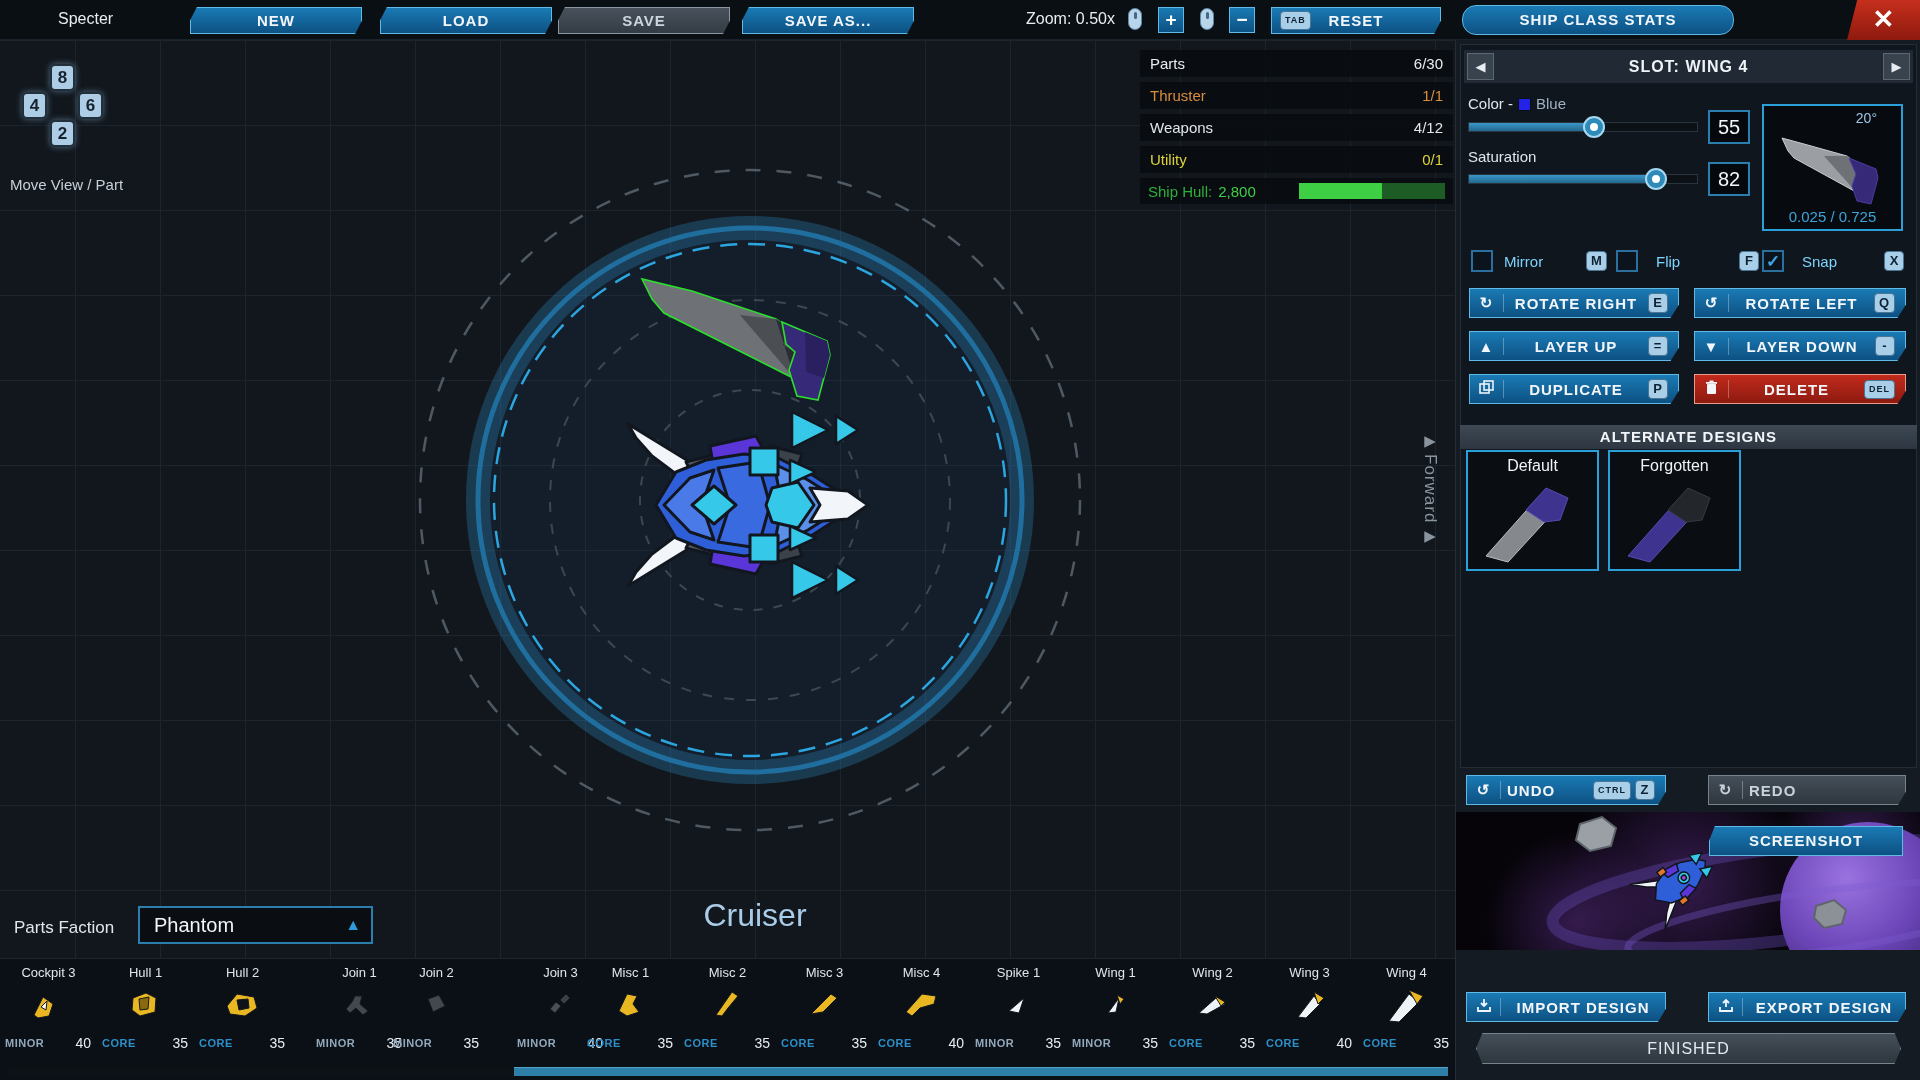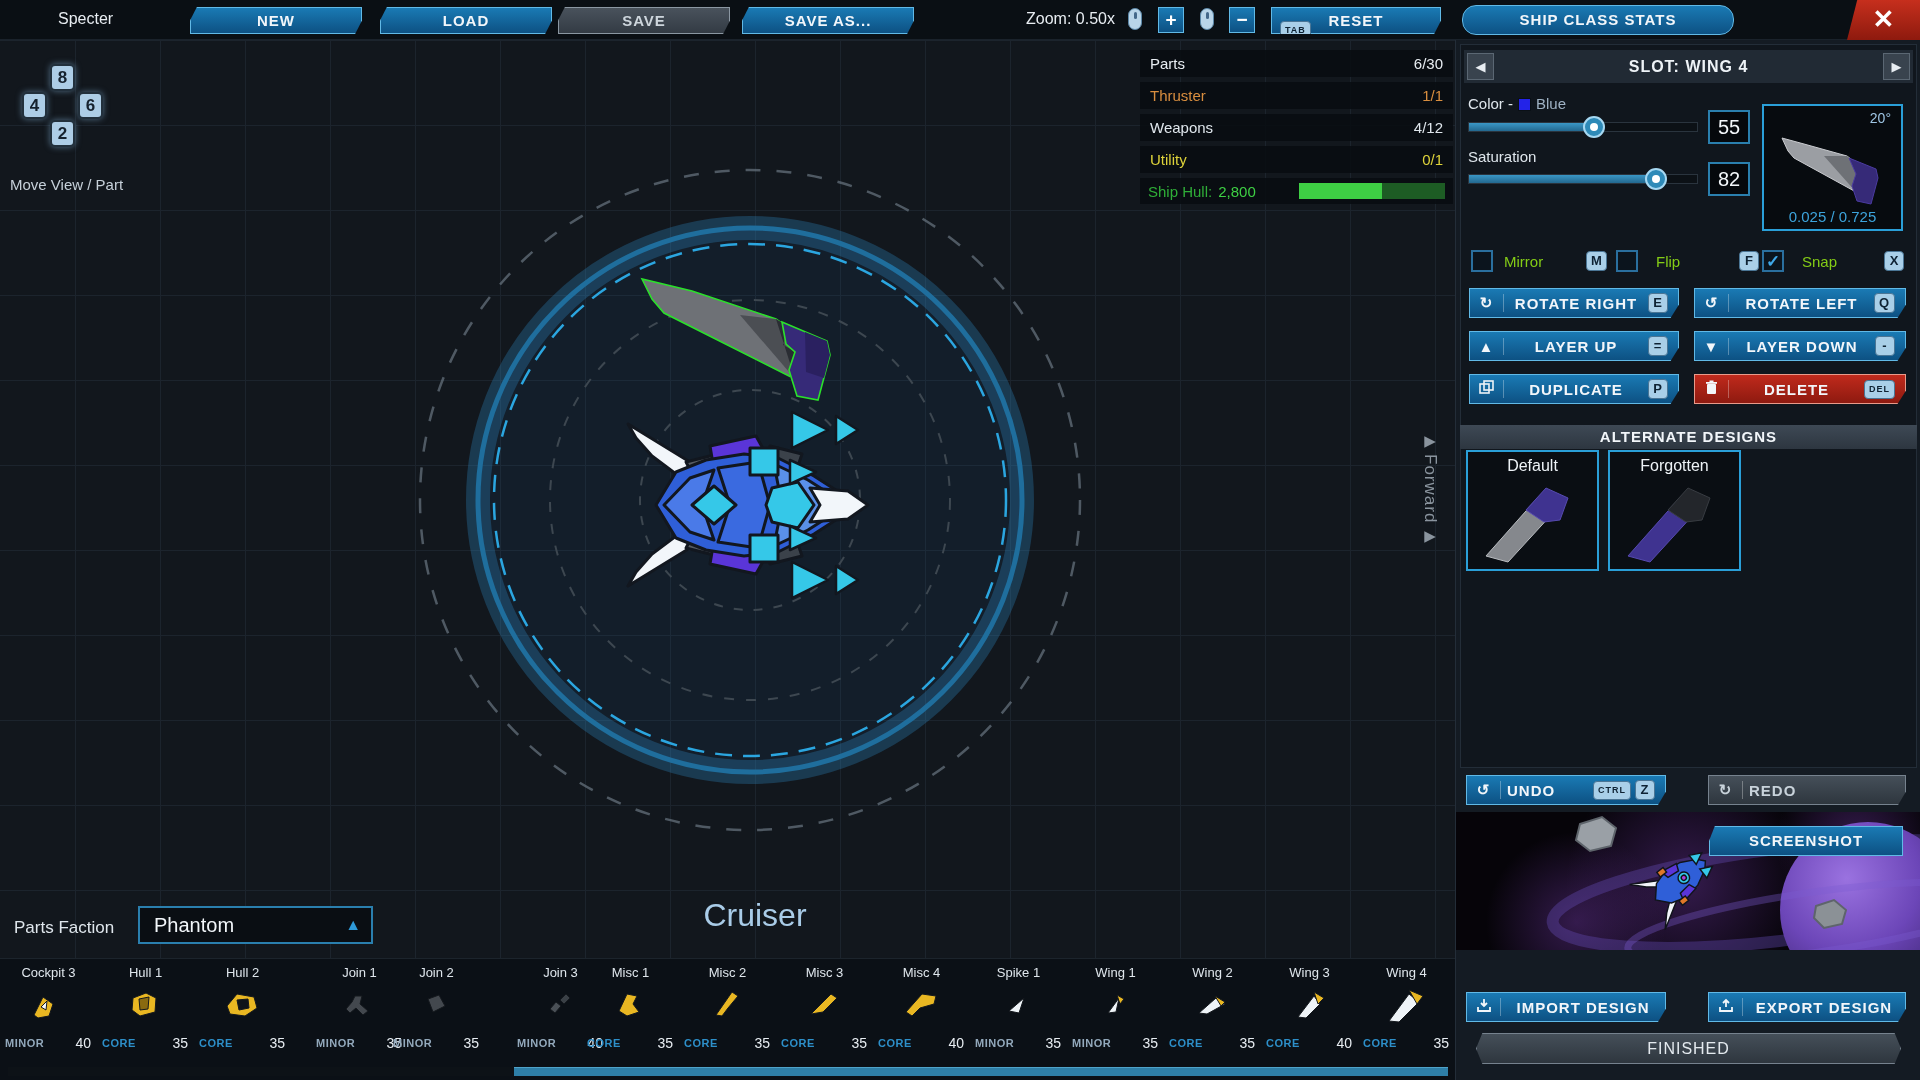--- a/index.html
+++ b/index.html
@@ -20,21 +20,21 @@
     clip-path:polygon(4% 0,100% 0,100% 50%,96% 100%,0 100%,0 50%);cursor:pointer;}
   .tbtn.disabled{background:linear-gradient(180deg,#49525c,#333b44);border-color:#8b97a2;color:#cdd5dc;}
   .zoom-label{position:absolute;left:1026px;top:10px;color:#e8edf2;font-size:16px;}
   .mouse{position:absolute;top:8px;width:14px;height:22px;border-radius:7px;background:#b9d5e9;border:1px solid #5b87a8;}
   .mouse:before{content:"";position:absolute;left:5px;top:3px;width:3px;height:7px;border-radius:2px;background:#44688a;}
   .zbtn{position:absolute;top:7px;width:26px;height:26px;line-height:23px;text-align:center;color:#fff;font-size:19px;font-weight:bold;
     background:linear-gradient(180deg,#1a7ab4,#0d5183);border:1px solid #61b9e6;cursor:pointer;}
   #reset-btn{position:absolute;left:1271px;top:7px;width:170px;height:27px;background:linear-gradient(180deg,#1a7ab4,#0d5183);
     border:1px solid #61b9e6;clip-path:polygon(0 0,100% 0,100% 50%,96% 100%,0 100%);color:#f2f6fa;font-size:15px;font-weight:bold;
     letter-spacing:1px;text-align:center;line-height:25px;cursor:pointer;}
-  #reset-btn .key{position:absolute;left:8px;top:13px;}
+  #reset-btn .key{position:absolute;left:8px;top:3px;}
   #shipstats-btn{position:absolute;left:1462px;top:5px;width:272px;height:30px;border-radius:14px;
     background:linear-gradient(180deg,#1a7ab4,#0d5183);border:1px solid #61b9e6;color:#f2f6fa;font-size:15px;font-weight:bold;
     letter-spacing:1px;text-align:center;line-height:28px;cursor:pointer;}
   #close-btn{position:absolute;left:1847px;top:0;width:73px;height:40px;background:linear-gradient(180deg,#c62f1d,#8e1a0e);
     clip-path:polygon(14% 0,100% 0,100% 100%,0 100%);color:#fff;font-size:26px;font-weight:bold;text-align:center;line-height:38px;cursor:pointer;}
 
   .key{display:inline-block;min-width:20px;padding:1px 4px;background:#a9cfe8;border:1px solid #4a7595;border-radius:4px;
     color:#0e2233;font-size:13px;font-weight:bold;text-align:center;line-height:16px;}
   .key.small{font-size:9px;line-height:15px;}
 
@@ -81,26 +81,26 @@
     font-size:13px;text-align:center;line-height:25px;cursor:pointer;}
   .plabel{position:absolute;color:#dfe6ec;font-size:15px;}
   .sub{color:#9fb2c4;}
   .swatch{display:inline-block;width:13px;height:13px;background:#2323e8;border:1px solid #0a1016;vertical-align:-2px;margin:0 5px;}
   .slider{position:absolute;height:10px;background:#0c1116;border:1px solid #2a343e;}
   .slider .fill{position:absolute;left:0;top:0;height:100%;background:linear-gradient(180deg,#3a97c6,#23688f);}
   .slider .knob{position:absolute;top:-7px;width:22px;height:22px;border-radius:50%;background:#2e8ab8;border:2px solid #a6d8f2;cursor:grab;}
   .slider .knob:before{content:"";position:absolute;left:5px;top:5px;width:8px;height:8px;border-radius:50%;background:#fff;}
   .valbox{position:absolute;width:42px;height:34px;background:#05080c;border:2px solid #2a7fae;color:#f2f6fa;font-size:20px;text-align:center;line-height:30px;}
   #preview{position:absolute;left:306px;top:64px;width:141px;height:127px;background:#070b0f;border:2px solid #2a9fd8;}
-  #preview .angle{position:absolute;right:10px;top:4px;color:#9fc6e4;font-size:14px;}
+  #preview .angle{position:absolute;right:24px;top:4px;color:#9fc6e4;font-size:14px;}
   #preview .coords{position:absolute;bottom:4px;width:100%;text-align:center;color:#3da4dc;font-size:15px;}
 
   .checkbox{position:absolute;width:22px;height:22px;background:#0b141d;border:2px solid #2a6f9e;color:#3fa8e8;font-size:17px;font-weight:bold;
     text-align:center;line-height:19px;cursor:pointer;}
-  .tog-label{position:absolute;color:#84cc16;font-size:15px;}
+  .tog-label{position:absolute;color:#7dd3fc;font-size:15px;}
   .tog-key{position:absolute;}
 
   .pbtn{position:absolute;height:30px;background:linear-gradient(180deg,#1a7ab4,#0d5183);border:1px solid #61b9e6;
     clip-path:polygon(0 0,100% 0,100% 55%,96% 100%,0 100%);color:#f2f6fa;font-size:15px;font-weight:bold;letter-spacing:1px;cursor:pointer;
     display:flex;align-items:center;}
   .pbtn .ic{width:34px;text-align:center;font-size:15px;border-right:1px solid rgba(255,255,255,.3);margin-right:auto;flex:0 0 34px;}
   .pbtn .bl{flex:1;text-align:center;}
   .pbtn .key{margin-right:10px;}
   .pbtn.red{background:linear-gradient(180deg,#c02a1c,#8e1a10);border-color:#e89a8a;}
   .pbtn.gray{background:linear-gradient(180deg,#454f59,#2e363e);border-color:#76828e;color:#c8d2da;cursor:default;}

